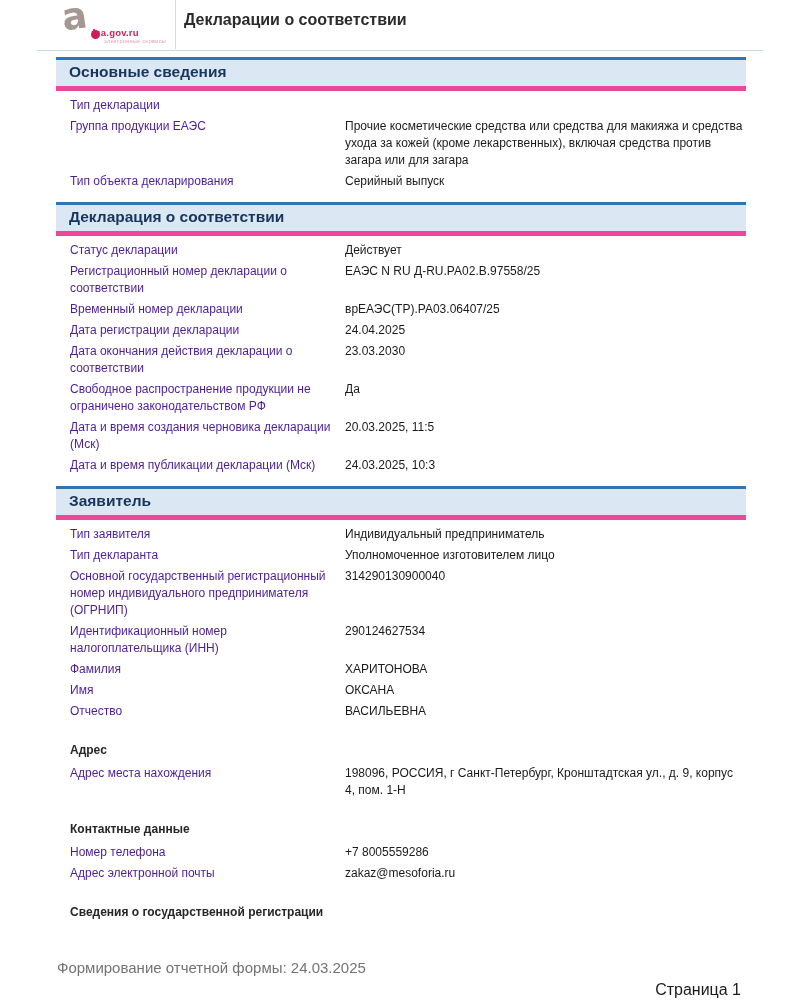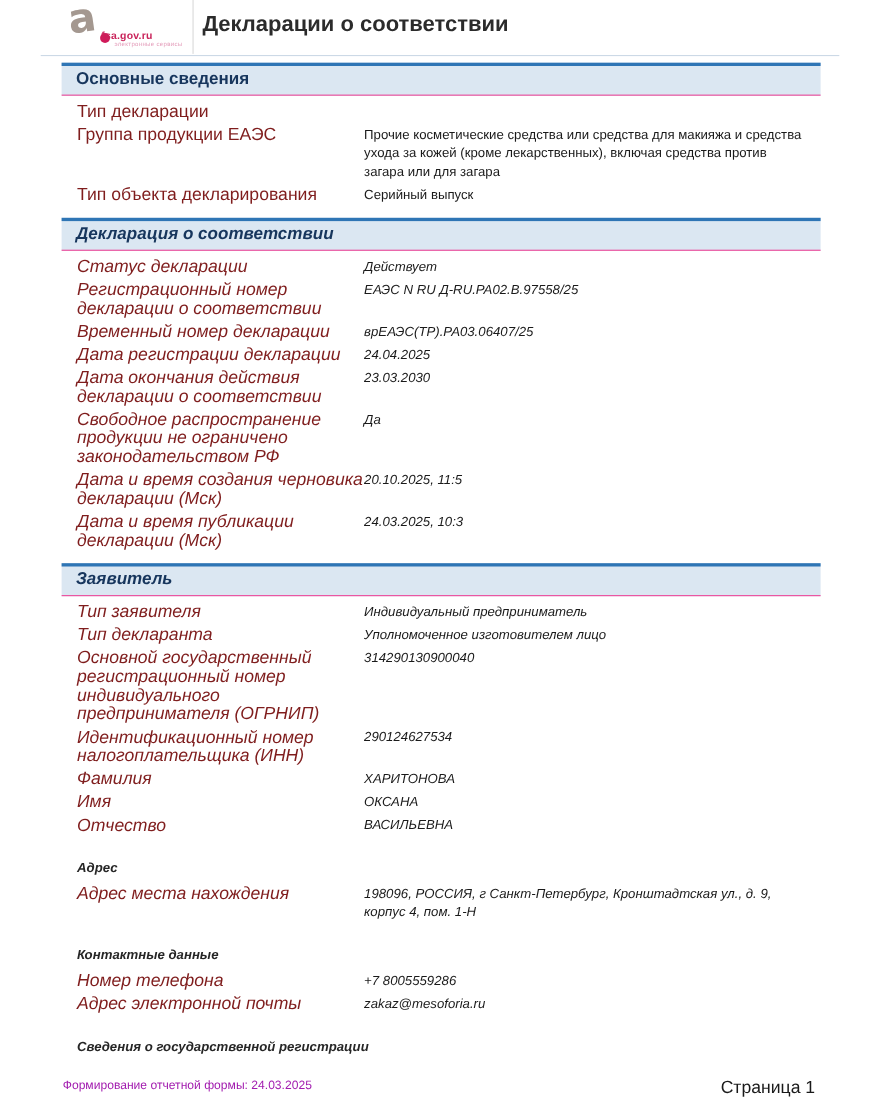--- a/index.html
+++ b/index.html
@@ -12,40 +12,40 @@
   .logo { position:absolute; left:60px; top:4px; width:112px; height:42px; }
   .logo-glyph {
     position:absolute; left:2px; top:-6px;
     font-family:"DejaVu Sans", sans-serif; font-weight:bold;
     font-size:37px; color:#a49890; transform:rotate(-8deg); line-height:1;
   }
   .logo-dot { position:absolute; left:31px; top:26px; width:9px; height:9px; border-radius:50%; background:#d01a5a; }
   .logo-site { position:absolute; left:32px; top:23px; font-size:9.5px; font-weight:bold; color:#c9235a; letter-spacing:.2px; }
   .logo-tagline { position:absolute; left:44px; top:34px; font-size:5.5px; color:#e39ab8; letter-spacing:.3px; }
   .v-rule { position:absolute; left:175px; top:0; width:1px; height:49px; background:#dadada; }
-  .doc-title { position:absolute; left:184px; top:11px; font-size:20px; font-weight:bold; color:#2b2b2b; }
+  .doc-title { position:absolute; left:184px; top:11px; font-size:16px; font-weight:bold; color:#2b2b2b; }
   .h-rule { position:absolute; left:37px; top:50px; width:726px; height:1px; background:#ccd9e6; }
 
   
   .content { position:absolute; left:56px; top:57px; width:690px; }
   .section { margin:0; }
-  .section + .section { margin-top:6px;font-style:italic; }
+  .section + .section { margin-top:6px; }
   .section-band {
-    background:#dbe7f2; border-top:3px solid #2e75b5; border-bottom:1px solid #ec4899;
+    background:#dbe7f2; border-top:3px solid #2e75b5; border-bottom:5px solid #ec4899;
     padding:3px 0 5px 13px;
   }
   .section-title { font-size:15.5px; font-weight:bold; color:#17365d; }
   .section-body { padding:6px 0 2px 0; }
   .row { display:flex; padding-left:14px; margin-bottom:4px; }
-  .field-label { width:261px; color:#7f1d1d; font-size:16px; line-height:17px; }
+  .field-label { width:261px; margin-right:14px; color:#4c1d95; font-size:12px; line-height:17px; }
   .field-value { width:401px; color:#1a1a1a; font-size:12px; line-height:17px; }
   .subheading { padding-left:14px; margin:22px 0 6px 0; font-size:12px; line-height:17px; font-weight:bold; color:#262626; }
 
   
-  .footer-left  { position:absolute; left:57px;  top:981px; font-size:11px; color:#a21caf; }
+  .footer-left  { position:absolute; left:57px;  top:959px; font-size:15px; color:#737373; }
   .footer-right { position:absolute; right:59px; top:981px; font-size:16px; color:#1a1a1a; }
 </style>
 </head>
 <body>
 
 <div class="page">
 
   <div class="logo">
     <span class="logo-glyph">а</span>
     <span class="logo-dot"></span>
@@ -110,21 +110,21 @@
     <div class="field-value">23.03.2030</div>
   </div>
 
   <div class="row">
     <div class="field-label">Свободное распространение продукции не ограничено законодательством РФ</div>
     <div class="field-value">Да</div>
   </div>
 
   <div class="row">
     <div class="field-label">Дата и время создания черновика декларации (Мск)</div>
-    <div class="field-value">20.10.2025, 11:5</div>
+    <div class="field-value">20.03.2025, 11:5</div>
   </div>
 
   <div class="row">
     <div class="field-label">Дата и время публикации декларации  (Мск)</div>
     <div class="field-value">24.03.2025, 10:3</div>
   </div>
 </div>
   </div>
 
   <div class="section">

